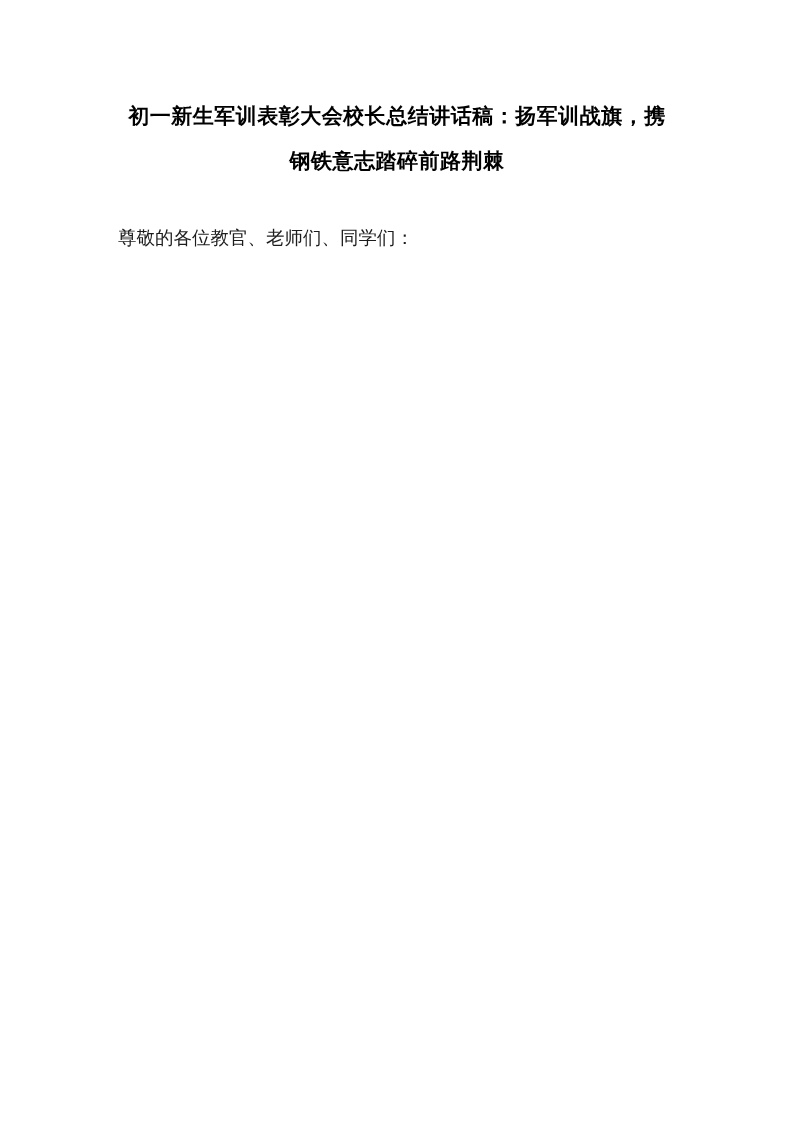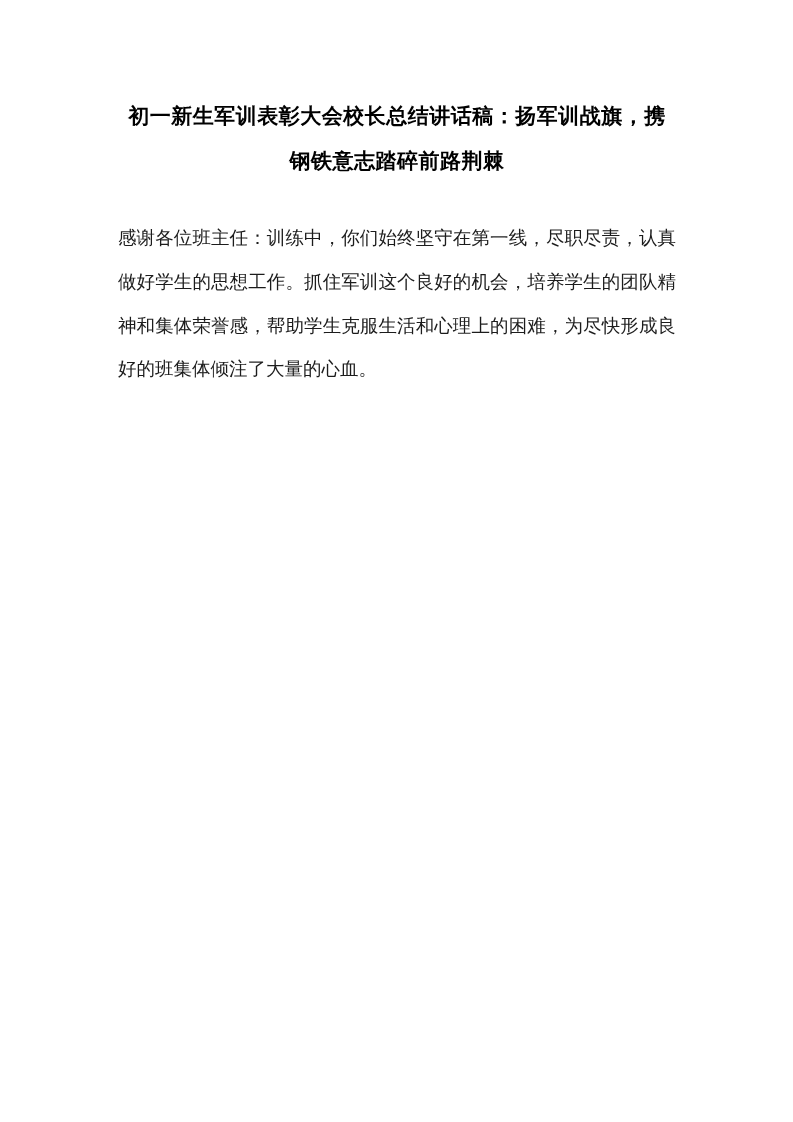--- a/index.html
+++ b/index.html
@@ -38,15 +38,15 @@
     margin: 0 0 40px 0;
     word-break: break-all;
   }
 </style>
 </head>
 <body>
 
 <div class="page">
   <h1 class="doc-title">初一新生军训表彰大会校长总结讲话稿：扬军训战旗，携钢铁意志踏碎前路荆棘</h1>
   <div class="doc-body">
-      <p class="para">感谢各位班主任：训练中，你们始终坚守在第一线，尽职尽责，认真做好学生的思想工作。抓住军训这个良好的机会，培养学生的团队精神和集体荣誉感，帮助学生克服生活和心理上的困难，为尽快形成良好的班集体倾注了大量的心血。</p>
+      <p class="para">尊敬的各位教官、老师们、同学们：</p>
     </div>
 </div>
 
 </body></html>

